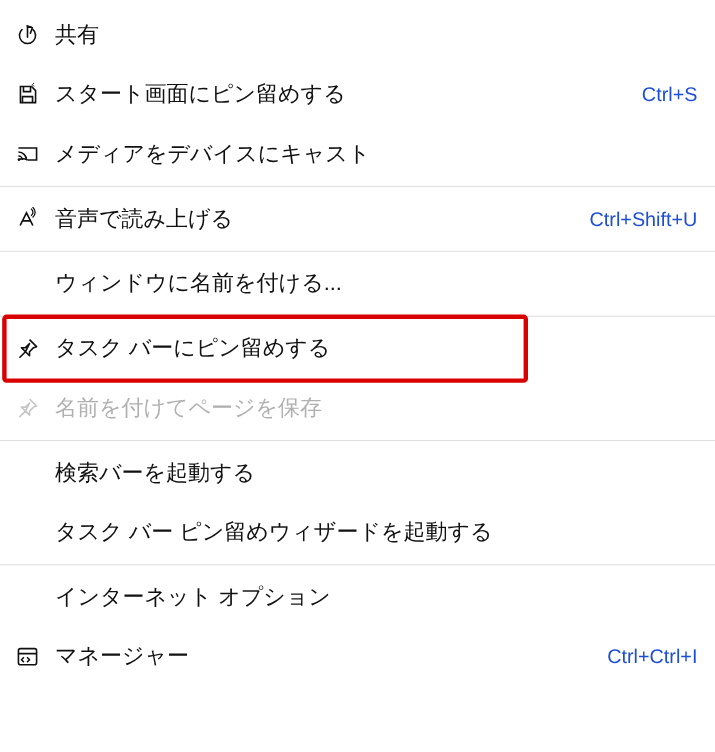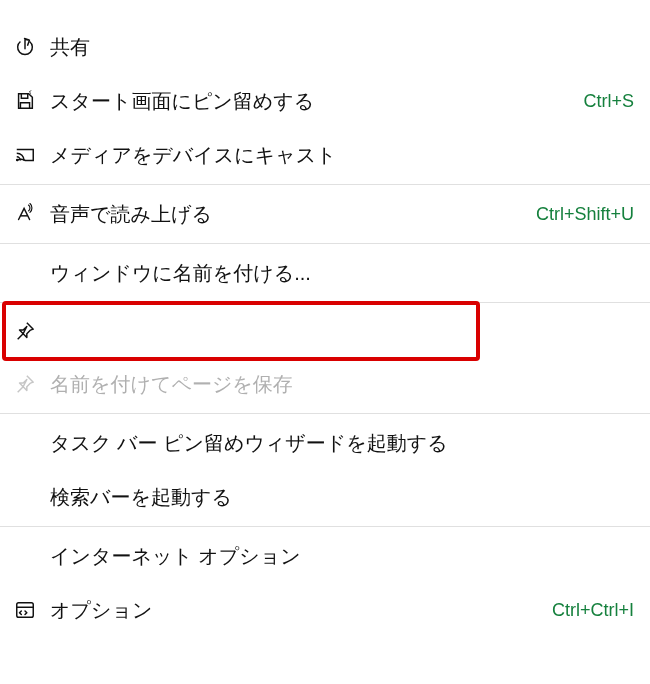--- a/index.html
+++ b/index.html
@@ -5,21 +5,21 @@
   * { box-sizing: border-box; margin: 0; padding: 0; }
   html, body { width: 650px; height: 684px; }
   body {
     font-family: "Yu Gothic UI", "Meiryo", "MS PGothic", sans-serif;
     font-size: 20px;
     color: #111;
     background: #fff;
   }
   .menu {
     width: 100%;
-    padding: 20px 0;
+    padding: 5px 0;
   }
   .item {
     display: flex;
     align-items: center;
     padding: 13px 16px 13px 14px;
     position: relative;
     cursor: default;
   }
   .icon {
     width: 30px;
@@ -33,21 +33,21 @@
   .spacer-icon {
     width: 30px;
     flex-shrink: 0;
   }
   .label {
     flex: 1;
     margin-left: 6px;
     line-height: 1.4;
   }
   .shortcut {
-    color: #15803d;
+    color: #1d4ed8;
     font-size: 18px;
     margin-left: 12px;
     white-space: nowrap;
   }
   .separator {
     height: 1px;
     background: #e0e0e0;
     margin: 2px 0;
   }
   .disabled .label { color: #b0b0b0; }
@@ -128,59 +128,60 @@
 
   <div class="separator"></div>
 
   <div class="item-wrap">
     <div class="item">
       <span class="icon">
         <svg width="22" height="22" viewBox="0 0 24 24" fill="none" stroke="#111" stroke-width="1.6">
           <path d="M14 3 L21 10 L18 11 L14 15 L14 19 L10 15 L4 21 M10 15 L6 11 L10 11 L14 7 Z" stroke-linejoin="round"></path>
         </svg>
       </span>
+      <span class="label">タスク バーにピン留めする</span>
     </div>
     <div class="highlight"></div>
   </div>
 
   <div class="item disabled">
     <span class="icon">
       <svg width="22" height="22" viewBox="0 0 24 24" fill="none" stroke="#c6c6c6" stroke-width="1.6">
         <path d="M14 3 L21 10 L18 11 L14 15 L14 19 L10 15 L4 21 M10 15 L6 11 L10 11 L14 7 Z" stroke-linejoin="round"></path>
       </svg>
     </span>
     <span class="label">名前を付けてページを保存</span>
   </div>
 
   <div class="separator"></div>
 
   <div class="item">
     <span class="spacer-icon"></span>
-    <span class="label">タスク バー ピン留めウィザードを起動する</span>
+    <span class="label">検索バーを起動する</span>
   </div>
 
   <div class="item">
     <span class="spacer-icon"></span>
-    <span class="label">検索バーを起動する</span>
+    <span class="label">タスク バー ピン留めウィザードを起動する</span>
   </div>
 
   <div class="separator"></div>
 
 
   <div class="item">
     <span class="spacer-icon"></span>
     <span class="label">インターネット オプション</span>
   </div>
 
   <div class="item">
     <span class="icon">
       <svg width="22" height="22" viewBox="0 0 24 24" fill="none" stroke="#111" stroke-width="1.6">
         <rect x="3" y="4" width="18" height="16" rx="2"></rect>
         <path d="M3 9 H21"></path>
         <path d="M8 13 L6 15 L8 17" stroke-linecap="round" stroke-linejoin="round"></path>
         <path d="M12 13 L14 15 L12 17" stroke-linecap="round" stroke-linejoin="round"></path>
       </svg>
     </span>
-    <span class="label">オプション</span>
+    <span class="label">マネージャー</span>
     <span class="shortcut">Ctrl+Ctrl+I</span>
   </div>
 
 </div>
 
 </body></html>

